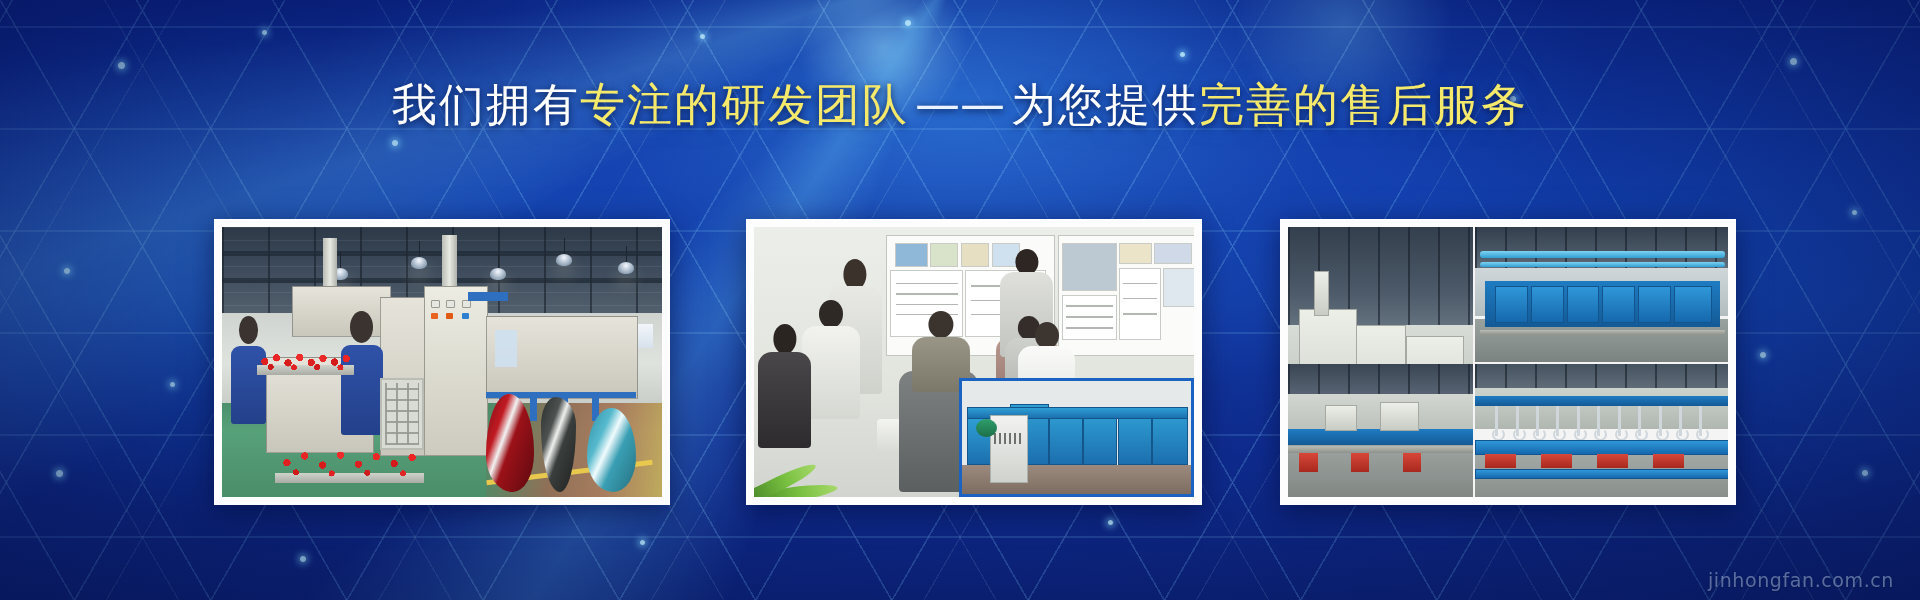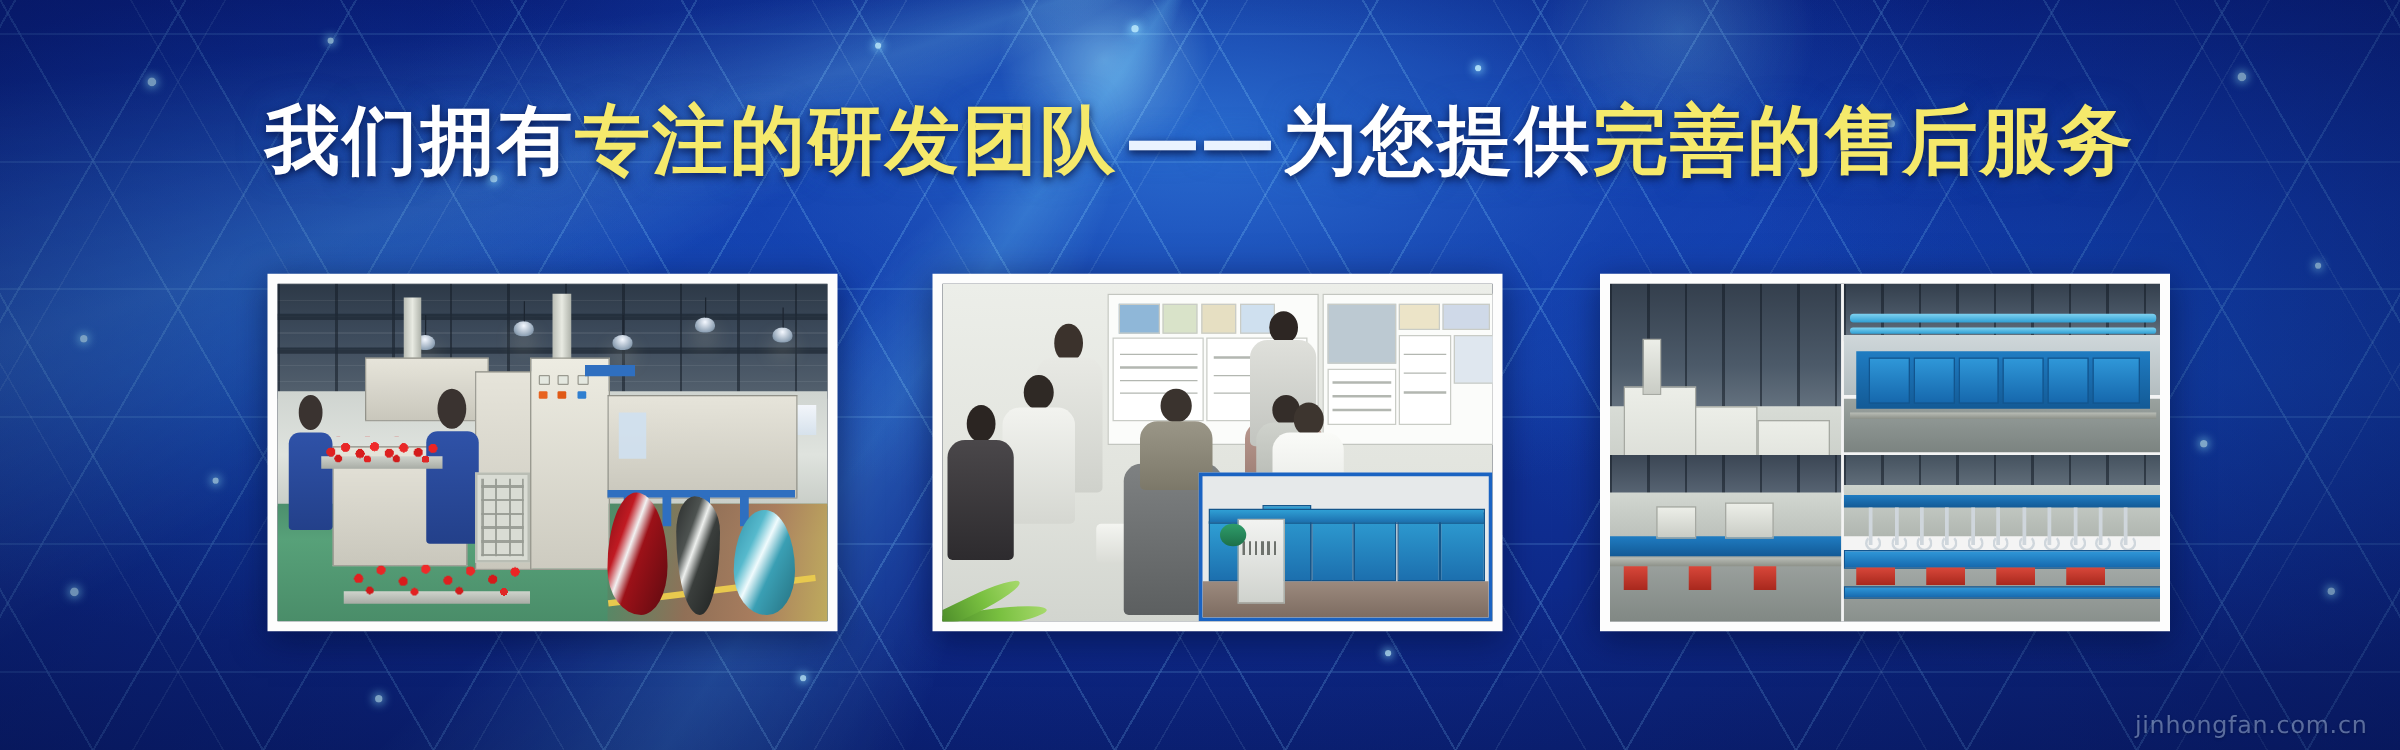--- a/index.html
+++ b/index.html
@@ -50,21 +50,21 @@
     position:absolute;inset:0;
     background:radial-gradient(ellipse 1250px 640px at 50% 46%, rgba(0,0,0,0) 38%, rgba(4,14,66,.55) 100%);
   }
   .node{position:absolute;border-radius:50%;background:rgba(185,235,255,.9);
     box-shadow:0 0 7px 2px rgba(130,215,255,.75);}
 
   
   .headline{
     position:absolute;left:0;right:0;top:78px;
     text-align:center;
-    font-size:60px;font-weight:700;letter-spacing:2px;
+    font-size:45px;font-weight:400;letter-spacing:2px;
     line-height:1.18;white-space:nowrap;
     text-shadow:0 2px 7px rgba(3,14,60,.85),0 0 22px rgba(30,90,190,.6);
   }
   .t-white{color:#ffffff;}
   .t-gold{color:#f5e96b;}
   .t-dash{color:#eaf3ff;letter-spacing:0;padding:0 6px;}
 
   
   .panels{position:absolute;left:0;right:0;top:219px;height:286px;}
   .panel{

